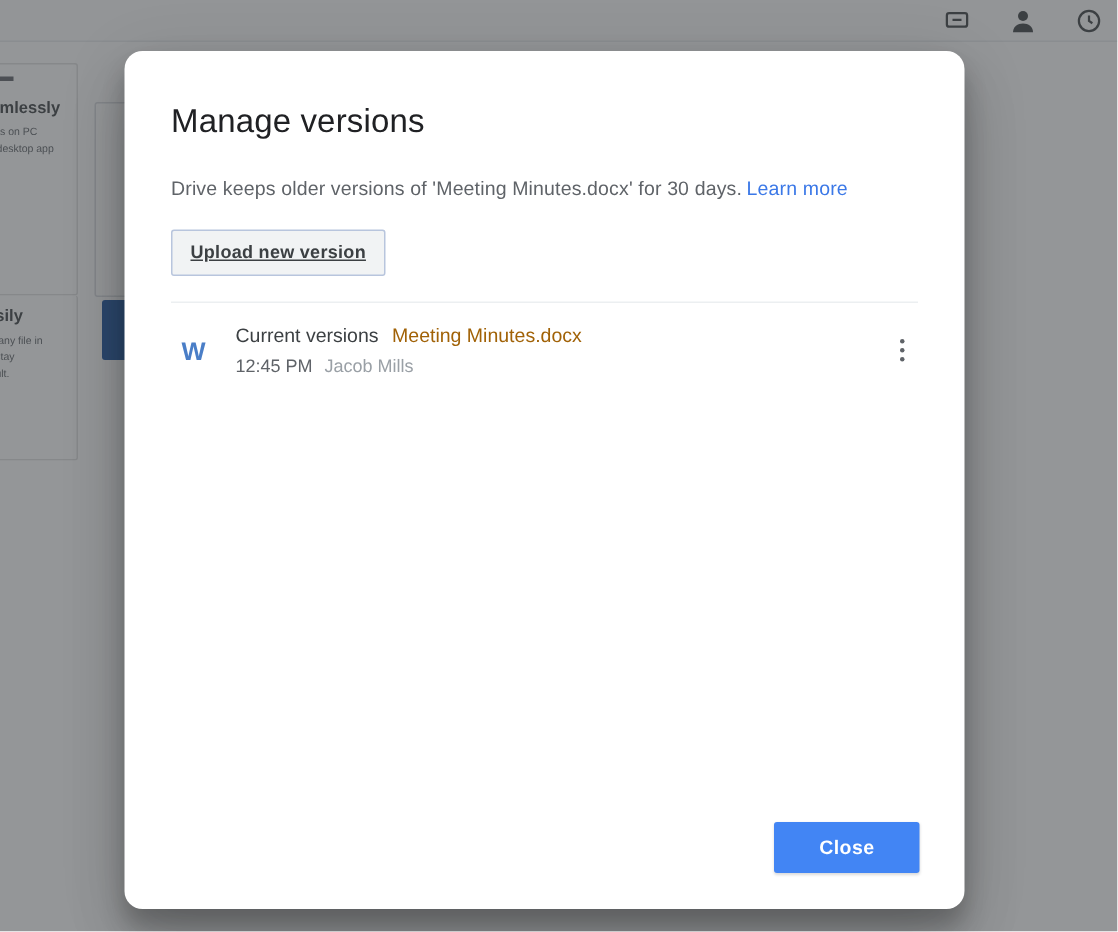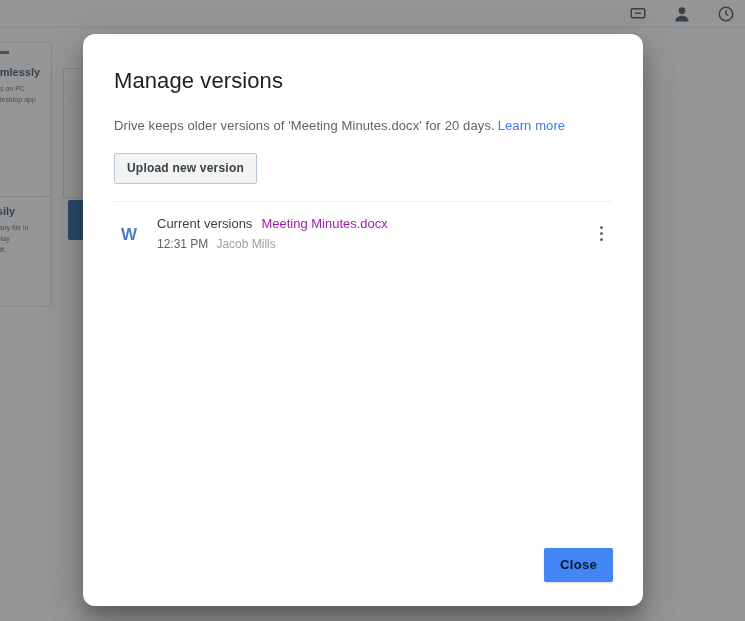--- a/index.html
+++ b/index.html
@@ -177,20 +177,21 @@
     border: 1px solid #b8c5dd;
     border-radius: 2px;
     color: #3c4043;
     font-family: "Liberation Sans", sans-serif;
     font-size: 12px;
     font-weight: bold;
     letter-spacing: 0.2px;
     padding: 7px 12px 8px 12px;
     cursor: pointer;
     line-height: 14px;
+    text-decoration: underline;
   }
 
   .divider {
     margin: 17px 31px 0 31px;
     height: 1px;
     background: #eceff1;
   }
 
   
   .version-list {
@@ -219,21 +220,21 @@
     flex: 1 1 auto;
     min-width: 0;
   }
   .version-line1 {
     font-size: 13px;
     line-height: 18px;
     color: #3c4043;
     white-space: nowrap;
   }
   .version-line1 .vfile {
-    color: #a21caf;
+    color: #a16207;
     margin-left: 9px;
   }
   .version-line2 {
     margin-top: 3px;
     font-size: 12px;
     line-height: 16px;
     color: #5f6368;
     white-space: nowrap;
   }
   .version-line2 .vauthor {
@@ -267,26 +268,26 @@
   
   .modal-footer {
     padding: 0 30px 24px 30px;
     display: flex;
     justify-content: flex-end;
   }
   .close-btn {
     background: #4285f4;
     border: none;
     border-radius: 2px;
-    color: #0f172a;
+    color: #ffffff;
     font-family: "Liberation Sans", sans-serif;
     font-size: 13px;
     font-weight: bold;
     letter-spacing: 0.3px;
-    padding: 9px 16px;
+    padding: 9px 30px;
     cursor: pointer;
     line-height: 16px;
     box-shadow: 0 1px 2px rgba(0,0,0,0.15);
   }
 </style>
 </head>
 <body>
 
 <div class="stage">
 
@@ -334,40 +335,40 @@
     <div class="bg-blue-btn"></div>
   </div>
 
   <div class="scrim"></div>
 
   <div class="modal">
 
     <h1 class="modal-title">Manage versions</h1>
 
     <p class="modal-desc">
-      <span>Drive keeps older versions of 'Meeting Minutes.docx' for 20 days.</span><a class="learn" href="#">Learn more</a>
+      <span>Drive keeps older versions of 'Meeting Minutes.docx' for 30 days.</span><a class="learn" href="#">Learn more</a>
     </p>
 
     <button class="upload-btn">Upload new version</button>
 
     <div class="divider"></div>
 
     <div class="version-list">
       <div class="version-row">
         <span class="file-icon">
           <svg width="26" height="26" viewBox="0 0 26 26">
             <text x="13" y="19" text-anchor="middle" font-family="Liberation Sans, sans-serif" font-size="17" font-weight="bold" fill="#4a7ec7">W</text>
           </svg>
         </span>
         <div class="version-meta">
           <div class="version-line1">
             <span>Current versions</span><span class="vfile">Meeting Minutes.docx</span>
           </div>
           <div class="version-line2">
-            <span>12:31 PM</span><span class="vauthor">Jacob Mills</span>
+            <span>12:45 PM</span><span class="vauthor">Jacob Mills</span>
           </div>
         </div>
         <button class="overflow-btn">
           <span class="dot"></span>
           <span class="dot"></span>
           <span class="dot"></span>
         </button>
       </div>
     </div>
 

